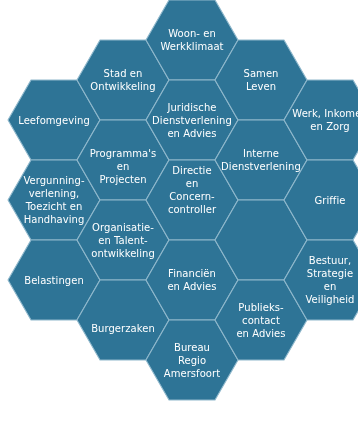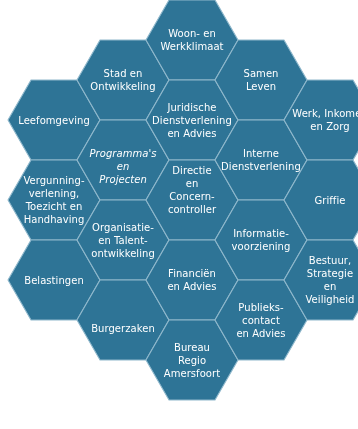--- a/index.html
+++ b/index.html
@@ -78,21 +78,21 @@
     </div>
     <div class="hex-label" style="left: 8px; top: 160px; width: 92px; height: 80px;">
       <span>Vergunning-<br>verlening,<br>Toezicht en<br>Handhaving</span>
     </div>
     <div class="hex-label" style="left: 8px; top: 240px; width: 92px; height: 80px;">
       <span>Belastingen</span>
     </div>
     <div class="hex-label" style="left: 77px; top: 40px; width: 92px; height: 80px;">
       <span>Stad en<br>Ontwikkeling</span>
     </div>
-    <div class="hex-label" style="left: 77px; top: 120px; width: 92px; height: 92px; font-style: italic;">
+    <div class="hex-label" style="left: 77px; top: 120px; width: 92px; height: 92px;">
       <span>Programma's<br>en<br>Projecten</span>
     </div>
     <div class="hex-label" style="left: 77px; top: 200px; width: 92px; height: 80px;">
       <span>Organisatie-<br>en Talent-<br>ontwikkeling</span>
     </div>
     <div class="hex-label" style="left: 77px; top: 280px; width: 92px; height: 96px;">
       <span>Burgerzaken</span>
     </div>
     <div class="hex-label" style="left: 146px; top: 0px; width: 92px; height: 80px;">
       <span>Woon- en<br>Werkklimaat</span>
@@ -108,23 +108,20 @@
     </div>
     <div class="hex-label" style="left: 146px; top: 320px; width: 92px; height: 80px;">
       <span>Bureau<br>Regio<br>Amersfoort</span>
     </div>
     <div class="hex-label" style="left: 215px; top: 40px; width: 92px; height: 80px;">
       <span>Samen<br>Leven</span>
     </div>
     <div class="hex-label" style="left: 215px; top: 120px; width: 92px; height: 80px;">
       <span>Interne<br>Dienstverlening</span>
     </div>
-    <div class="hex-label" style="left: 215px; top: 200px; width: 92px; height: 80px;">
-      <span>Informatie-<br>voorziening</span>
-    </div>
     <div class="hex-label" style="left: 215px; top: 280px; width: 92px; height: 80px;">
       <span>Publieks-<br>contact<br>en Advies</span>
     </div>
     <div class="hex-label" style="left: 284px; top: 80px; width: 92px; height: 80px;">
       <span>Werk, Inkomen<br>en Zorg</span>
     </div>
     <div class="hex-label" style="left: 284px; top: 160px; width: 92px; height: 80px;">
       <span>Griffie</span>
     </div>
     <div class="hex-label" style="left: 284px; top: 240px; width: 92px; height: 80px;">

